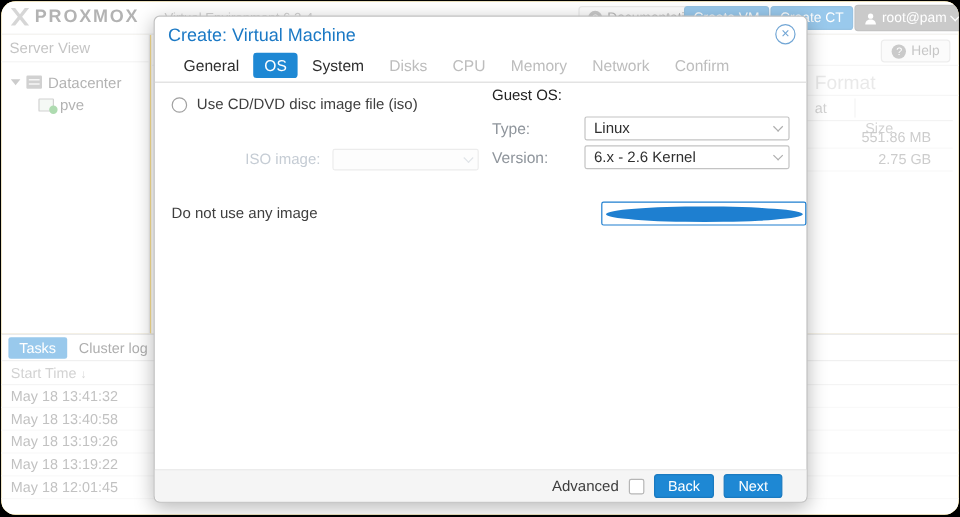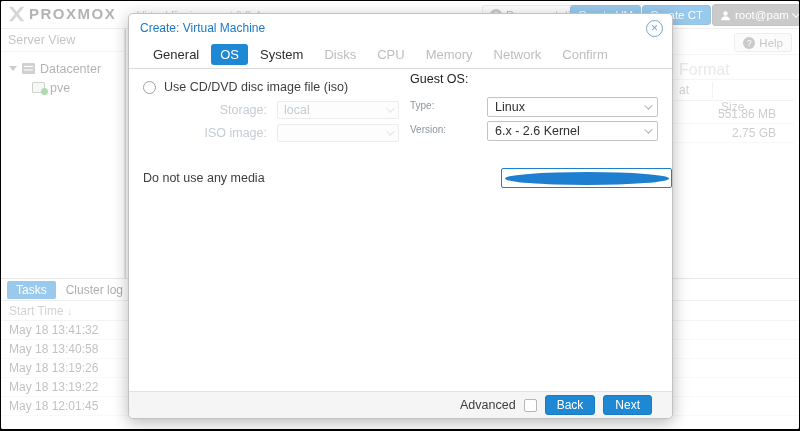--- a/index.html
+++ b/index.html
@@ -1,18 +1,18 @@
 <!DOCTYPE html>
 <html><head>
 <meta charset="utf-8">
 <style>
   * { margin:0; padding:0; box-sizing:border-box; font-family:"Liberation Sans", sans-serif; }
   html,body { width:800px; height:431px; }
   body { background:#000; position:relative; overflow:hidden; }
-  .app { position:absolute; left:1px; right:1px; top:1px; bottom:2px; border-radius:2px; overflow:hidden; background:#eab308; }
+  .app { position:absolute; left:1px; right:1px; top:1px; bottom:2px; border-radius:12px; overflow:hidden; background:#eab308; }
 
   
   .topbar { position:absolute; top:0; left:0; right:0; height:28px; background:#fff; border-bottom:1px solid #dcdcdc; }
   .logo { position:absolute; left:7px; top:4px; display:flex; align-items:center; gap:3px; }
   .brand { font-size:15px; font-weight:bold; color:#585858; letter-spacing:1.5px; }
   .version { position:absolute; left:136px; top:8px; font-size:11px; color:#9a9a9a; }
   .tb-btn { position:absolute; top:4px; height:20px; display:flex; align-items:center; gap:4px; padding:0 7px; border-radius:3px; font-size:11.5px; }
   .btn-doc { left:481px; background:#fafafa; border:1px solid #d2d2d2; color:#5f5f5f; }
   .btn-blue { background:#1e88d4; color:#fff; border:1px solid #1a7ac0; }
   .btn-createvm { left:569px; }
@@ -48,39 +48,39 @@
   .ttabs { height:22px; border-bottom:1px solid #dedede; display:flex; align-items:center; padding-left:6px; gap:10px; }
   .ttab-active { background:#1e88d4; color:#fff; padding:2px 9px; border-radius:2px; font-size:12px; }
   .ttab { color:#4a4a4a; font-size:12px; }
   .thdr { height:20px; line-height:20px; padding-left:8px; color:#9b9b9b; font-size:12px; border-bottom:1px solid #e6e6e6; }
   .sort-ico { font-size:10px; color:#a8a8a8; }
   .trowt { height:19px; line-height:19px; padding-left:8px; font-size:12px; color:#767676; border-bottom:1px solid #f1f1f1; }
 
   
   .mask { position:absolute; inset:0; background:rgba(255,255,255,0.55); z-index:40; }
   .modal { position:absolute; left:127px; top:12px; width:545px; height:406px; background:#fff; border:1px solid #c2c2c2; border-radius:5px; box-shadow:0 4px 16px rgba(0,0,0,0.28); z-index:50; }
-  .mtitle { position:absolute; left:11px; top:7px; color:#1b79c5; font-size:12px; }
+  .mtitle { position:absolute; left:11px; top:7px; color:#1b79c5; font-size:15px; }
   .mclose { position:absolute; right:9px; top:6px; width:17px; height:17px; border:1px solid #72a6d5; border-radius:50%; color:#72a6d5; text-align:center; line-height:15px; font-size:12px; cursor:default; }
   .mtabs { position:absolute; left:0; right:0; top:27px; height:28px; border-bottom:1px solid #dcdcdc; display:flex; align-items:center; padding-left:15px; gap:3px; }
   .mtab { padding:3px 9px; color:#2e2e2e; font-size:13px; border-radius:3px; }
   .mtab.active { background:#1e88d4; color:#fff; }
   .mtab.disabled { color:#bdbdbd; }
 
   .radio-row { position:absolute; display:flex; gap:8px; align-items:center; font-size:12.5px; color:#3e3e3e;justify-content:center; }
   .radio { width:13px; height:13px; border:1px solid #a0a0a0; border-radius:50%; background:#fff; position:relative; flex:none; }
   .radio.sel { border-color:#1e7fd0; }
   .radio.sel::after { content:''; position:absolute; inset:2.5px; background:#1e7fd0; border-radius:50%; }
 
   .dis-row { position:absolute; font-size:12.5px; color:#c5ccd4; }
   .dis-label { position:absolute; width:128px; text-align:right; left:10px; top:2px; }
   .dis-field { position:absolute; left:148px; width:122px; height:18px; border:1px solid #ececec; border-radius:2px; background:#fdfdfd; display:flex; align-items:center; justify-content:space-between; padding:0 6px; }
   .dis-field .chev2 { border-color:#e0e4e8; }
 
   .gos-head { position:absolute; left:281px; top:58px; font-size:12.5px; color:#222; }
-  .gos-label { position:absolute; left:281px; font-size:10px; color:#8f959c; }
+  .gos-label { position:absolute; left:281px; font-size:13px; color:#8f959c; }
   .sel { position:absolute; left:358px; width:171px; height:20px; border:1px solid #c3c3c3; border-radius:2px; background:#fff; display:flex; align-items:center; justify-content:space-between; padding:0 7px; font-size:12.5px; color:#2f2f2f; }
   .chev2 { width:6px; height:6px; border-right:1.3px solid #aeaeae; border-bottom:1.3px solid #aeaeae; transform:rotate(45deg) translateY(-2px); display:inline-block; }
 
   .mfooter { position:absolute; left:0; right:0; bottom:0; height:27px; background:#f5f5f5; border-top:1px solid #e2e2e2; border-radius:0 0 5px 5px; display:flex; align-items:center; justify-content:flex-end; gap:8px; padding-right:20px; }
   .adv-label { font-size:12.5px; color:#3d3d3d; }
   .checkbox { width:13px; height:13px; border:1px solid #b6b6b6; border-radius:2px; background:#fff; }
   .mbtn { height:20px; padding:0 11px; background:#1e88d4; border:1px solid #1a7ac0; border-radius:3px; color:#fff; font-size:12px; display:flex; align-items:center; }
 
   .dc-icon { width:13px; height:11px; background:#9a9a9a; border-radius:1px; position:relative; flex:none; }
   .dc-icon::after { content:''; position:absolute; left:2px; right:2px; top:3px; border-top:1.5px solid #fff; box-shadow:0 3.5px 0 #fff; }
@@ -185,40 +185,33 @@
       <span class="mtab disabled">Memory</span>
       <span class="mtab disabled">Network</span>
       <span class="mtab disabled">Confirm</span>
     </div>
 
     <div class="radio-row" style="left:14px; top:66px;">
       <span class="radio"></span>
       <span>Use CD/DVD disc image file (iso)</span>
     </div>
 
-    <div class="dis-row" style="left:0; top:87px; width:280px; height:20px;">
-      <span class="dis-label">Storage:</span>
-      <span class="dis-field">
-        <span>local</span>
-        <span class="chev2"></span>
-      </span>
-    </div>
 
     <div class="dis-row" style="left:0; top:110px; width:280px; height:20px;">
       <span class="dis-label">ISO image:</span>
       <span class="dis-field">
         <span></span>
         <span class="chev2"></span>
       </span>
     </div>
 
 
     <div class="radio-row" style="left:14px; top:157px;">
       <span class="radio sel"></span>
-      <span>Do not use any media</span>
+      <span>Do not use any image</span>
     </div>
 
     <div class="gos-head">Guest OS:</div>
     <span class="gos-label" style="top:86px;">Type:</span>
     <div class="sel" style="top:83px;">
       <span>Linux</span>
       <span class="chev2"></span>
     </div>
     <span class="gos-label" style="top:110px;">Version:</span>
     <div class="sel" style="top:107px;">

